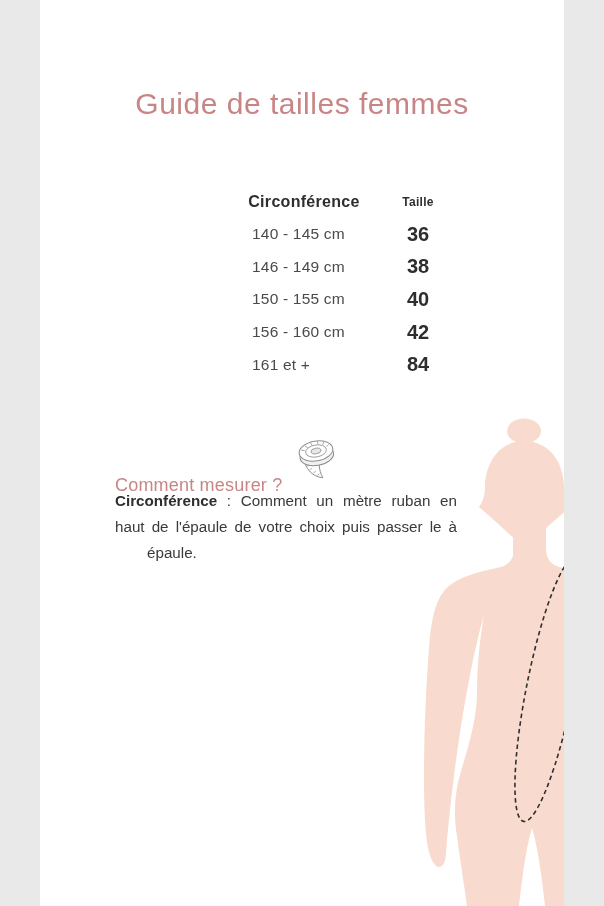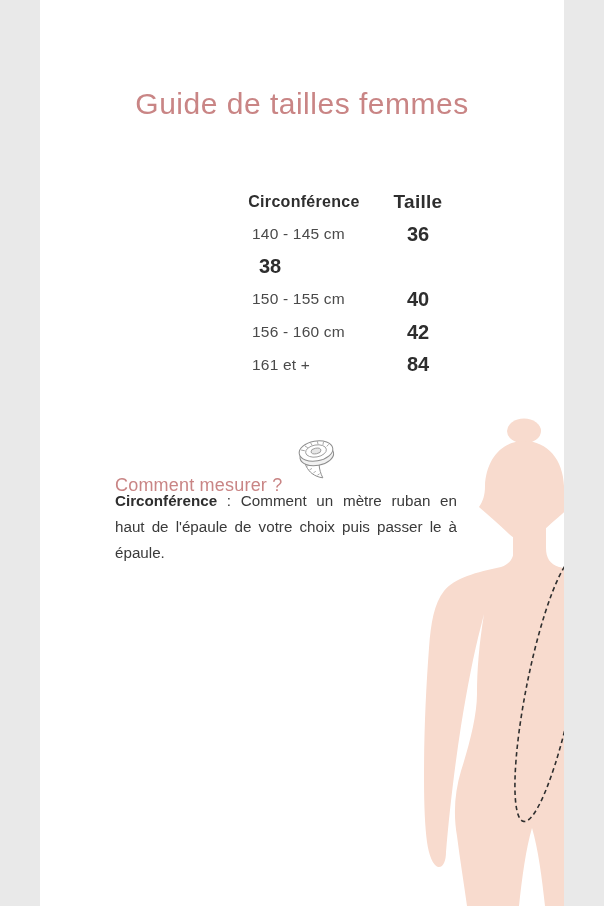--- a/index.html
+++ b/index.html
@@ -25,39 +25,39 @@
   }
   
   .size-table{position:absolute;left:190px;top:186px;width:228px;}
   .trow{display:flex;align-items:center;height:32.6px;}
   .trow.head{height:32px;}
   .col-circ{width:148px;}
   .col-size{width:80px;text-align:center;}
   .trow.head .col-circ{
     text-align:center;font-weight:700;font-size:16px;color:var(--bold-text);letter-spacing:.3px;
   }
-  .trow.head .col-size{font-weight:700;font-size:19px;color:var(--bold-text);letter-spacing:.3px;}
+  .trow.head .col-size{font-weight:700;font-size:12px;color:var(--bold-text);letter-spacing:.3px;}
   .trow.body .col-circ{
     text-align:left;padding-left:22px;font-size:15.5px;color:var(--table-text);letter-spacing:.2px;
   }
   .trow.body .col-size{font-weight:700;font-size:20px;color:var(--bold-text);}
   
   .measure-heading{
     position:absolute;left:75px;top:472px;
     font-size:18px;line-height:26px;color:var(--accent);letter-spacing:.2px;
   }
   .tape-icon{position:absolute;left:253px;top:434px;}
   .instructions{
     position:absolute;left:75px;top:488px;width:342px;
     font-size:15.2px;line-height:26px;color:var(--text);
   }
   .instructions .jline{
     white-space:nowrap;text-align:justify;text-align-last:justify;height:26px;overflow:visible;
   }
-  .instructions .jline.last{text-align-last:left;}
+  .instructions .jline.last{text-align-last:left;margin-left:32px;}
   .instructions strong{font-weight:700;color:var(--bold-text);}
   
   .silhouette{position:absolute;left:0;top:0;width:604px;height:906px;pointer-events:none;}
 </style>
 </head>
 <body>
 
 <div class="page">
 
   <h1 class="page-title">Guide de tailles femmes</h1>
@@ -67,20 +67,21 @@
       <span class="col-circ">Circonférence</span>
       <span class="col-size">Taille</span>
     </div>
     <div>
     <div class="trow body">
       <span class="col-circ cell-circ">140 - 145 cm</span>
       <span class="col-size cell-size">36</span>
     </div>
 
     <div class="trow body">
+      <span class="col-circ cell-circ">146 - 149 cm</span>
       <span class="col-size cell-size">38</span>
     </div>
 
     <div class="trow body">
       <span class="col-circ cell-circ">150 - 155 cm</span>
       <span class="col-size cell-size">40</span>
     </div>
 
     <div class="trow body">
       <span class="col-circ cell-circ">156 - 160 cm</span>

